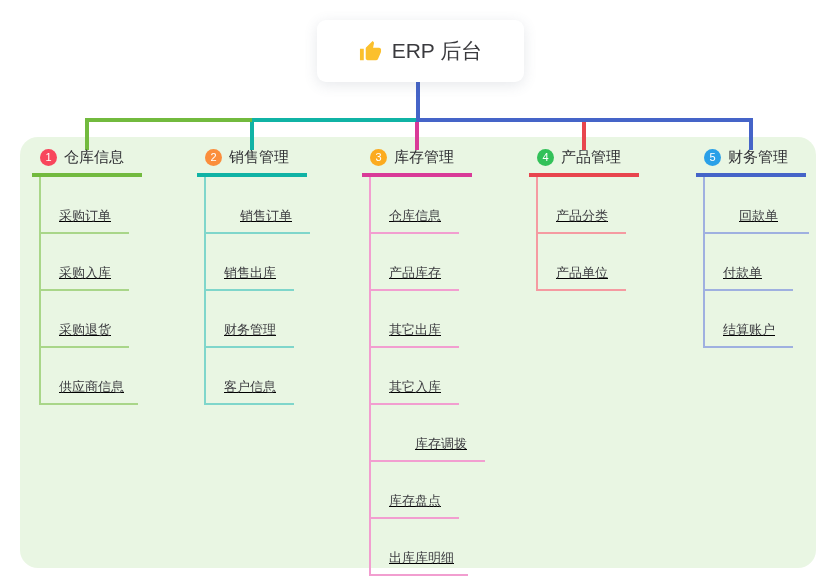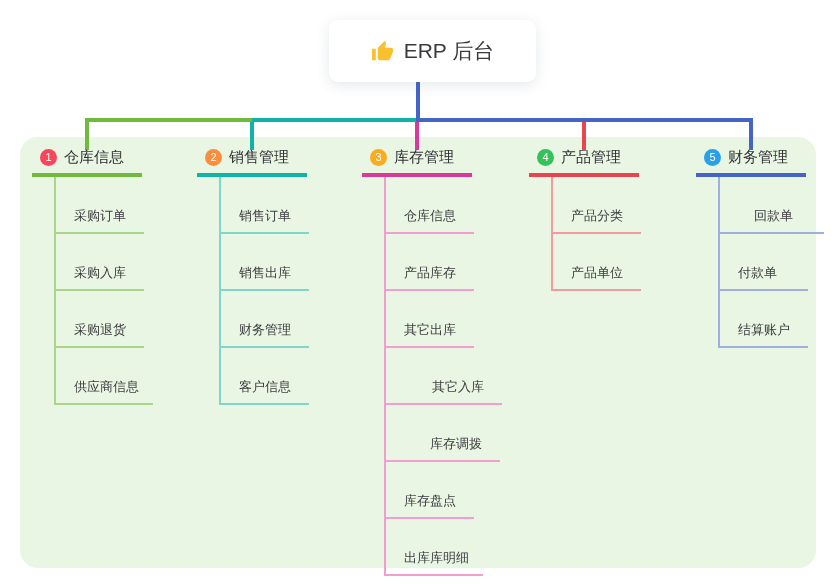--- a/index.html
+++ b/index.html
@@ -7,34 +7,34 @@
   #stage{position:relative;width:839px;height:588px;background:#ffffff;overflow:hidden;}
 
   
   .panel{position:absolute;left:20px;top:137px;width:796px;height:431px;
          background:#e9f6e3;border-radius:18px;}
 
   
   svg.wires{position:absolute;left:0;top:0;z-index:2;pointer-events:none;}
 
   
-  .root-node{position:absolute;left:329px;top:20px;width:207px;height:62px;z-index:4;
+  .root-node{position:absolute;left:317px;top:20px;width:207px;height:62px;z-index:4;
     background:#ffffff;border-radius:9px;box-shadow:0 3px 14px rgba(80,90,110,.14);
     display:flex;align-items:center;justify-content:center;gap:10px;
     font-size:21px;color:#3a3a3e;cursor:pointer;}
   .root-node .ticon{width:23px;height:23px;display:inline-flex;}
 
   
   .branch{position:absolute;top:148px;width:170px;z-index:3;}
   .branch-header{display:flex;align-items:center;gap:7px;width:110px;box-sizing:border-box;
     padding:0 0 6px 8px;font-size:15px;color:#313135;cursor:pointer;}
   .badge{width:17px;height:17px;border-radius:50%;flex:0 0 17px;
     display:inline-flex;align-items:center;justify-content:center;
     color:#fff;font-size:11px;line-height:1;}
-  .children{position:absolute;left:22px;top:29px;}
+  .children{position:absolute;left:7px;top:29px;text-decoration:underline;}
   .child-row{height:55px;display:flex;align-items:flex-end;width:max-content;min-width:88px;cursor:pointer;}
   .child-row span{padding:0 14px 7px 18px;font-size:13px;color:#3c3c40;white-space:nowrap;}
 </style>
 </head>
 <body>
 
 <div id="stage">
 
   <div class="panel"></div>
 
@@ -79,21 +79,21 @@
             <span>供应商信息</span>
           </div>
         </div>
   </div>
       <div class="branch" style="left: 197px;">
     <div class="branch-header" style="border-bottom: 4px solid rgb(16, 179, 165);">
       <span class="badge" style="background: rgb(251, 142, 60);">2</span>
       <span>销售管理</span>
     </div>
     <div class="children" style="border-left: 2px solid rgb(127, 214, 203);">
-          <div class="child-row" style="border-bottom: 2px solid rgb(127, 214, 203);">
+          <div class="child-row" style="border-bottom: 2px solid rgb(127, 214, 203); padding-left: 16px;">
             <span>销售订单</span>
           </div>
           <div class="child-row" style="border-bottom: 2px solid rgb(127, 214, 203);">
             <span>销售出库</span>
           </div>
           <div class="child-row" style="border-bottom: 2px solid rgb(127, 214, 203);">
             <span>财务管理</span>
           </div>
           <div class="child-row" style="border-bottom: 2px solid rgb(127, 214, 203);">
             <span>客户信息</span>
@@ -108,21 +108,21 @@
     <div class="children" style="border-left: 2px solid rgb(242, 158, 208);">
           <div class="child-row" style="border-bottom: 2px solid rgb(242, 158, 208);">
             <span>仓库信息</span>
           </div>
           <div class="child-row" style="border-bottom: 2px solid rgb(242, 158, 208);">
             <span>产品库存</span>
           </div>
           <div class="child-row" style="border-bottom: 2px solid rgb(242, 158, 208);">
             <span>其它出库</span>
           </div>
-          <div class="child-row" style="border-bottom: 2px solid rgb(242, 158, 208); padding-left: 28px;">
+          <div class="child-row" style="border-bottom: 2px solid rgb(242, 158, 208);">
             <span>其它入库</span>
           </div>
           <div class="child-row" style="border-bottom: 2px solid rgb(242, 158, 208); padding-left: 26px;">
             <span>库存调拨</span>
           </div>
           <div class="child-row" style="border-bottom: 2px solid rgb(242, 158, 208);">
             <span>库存盘点</span>
           </div>
           <div class="child-row" style="border-bottom: 2px solid rgb(242, 158, 208);">
             <span>出库库明细</span>

